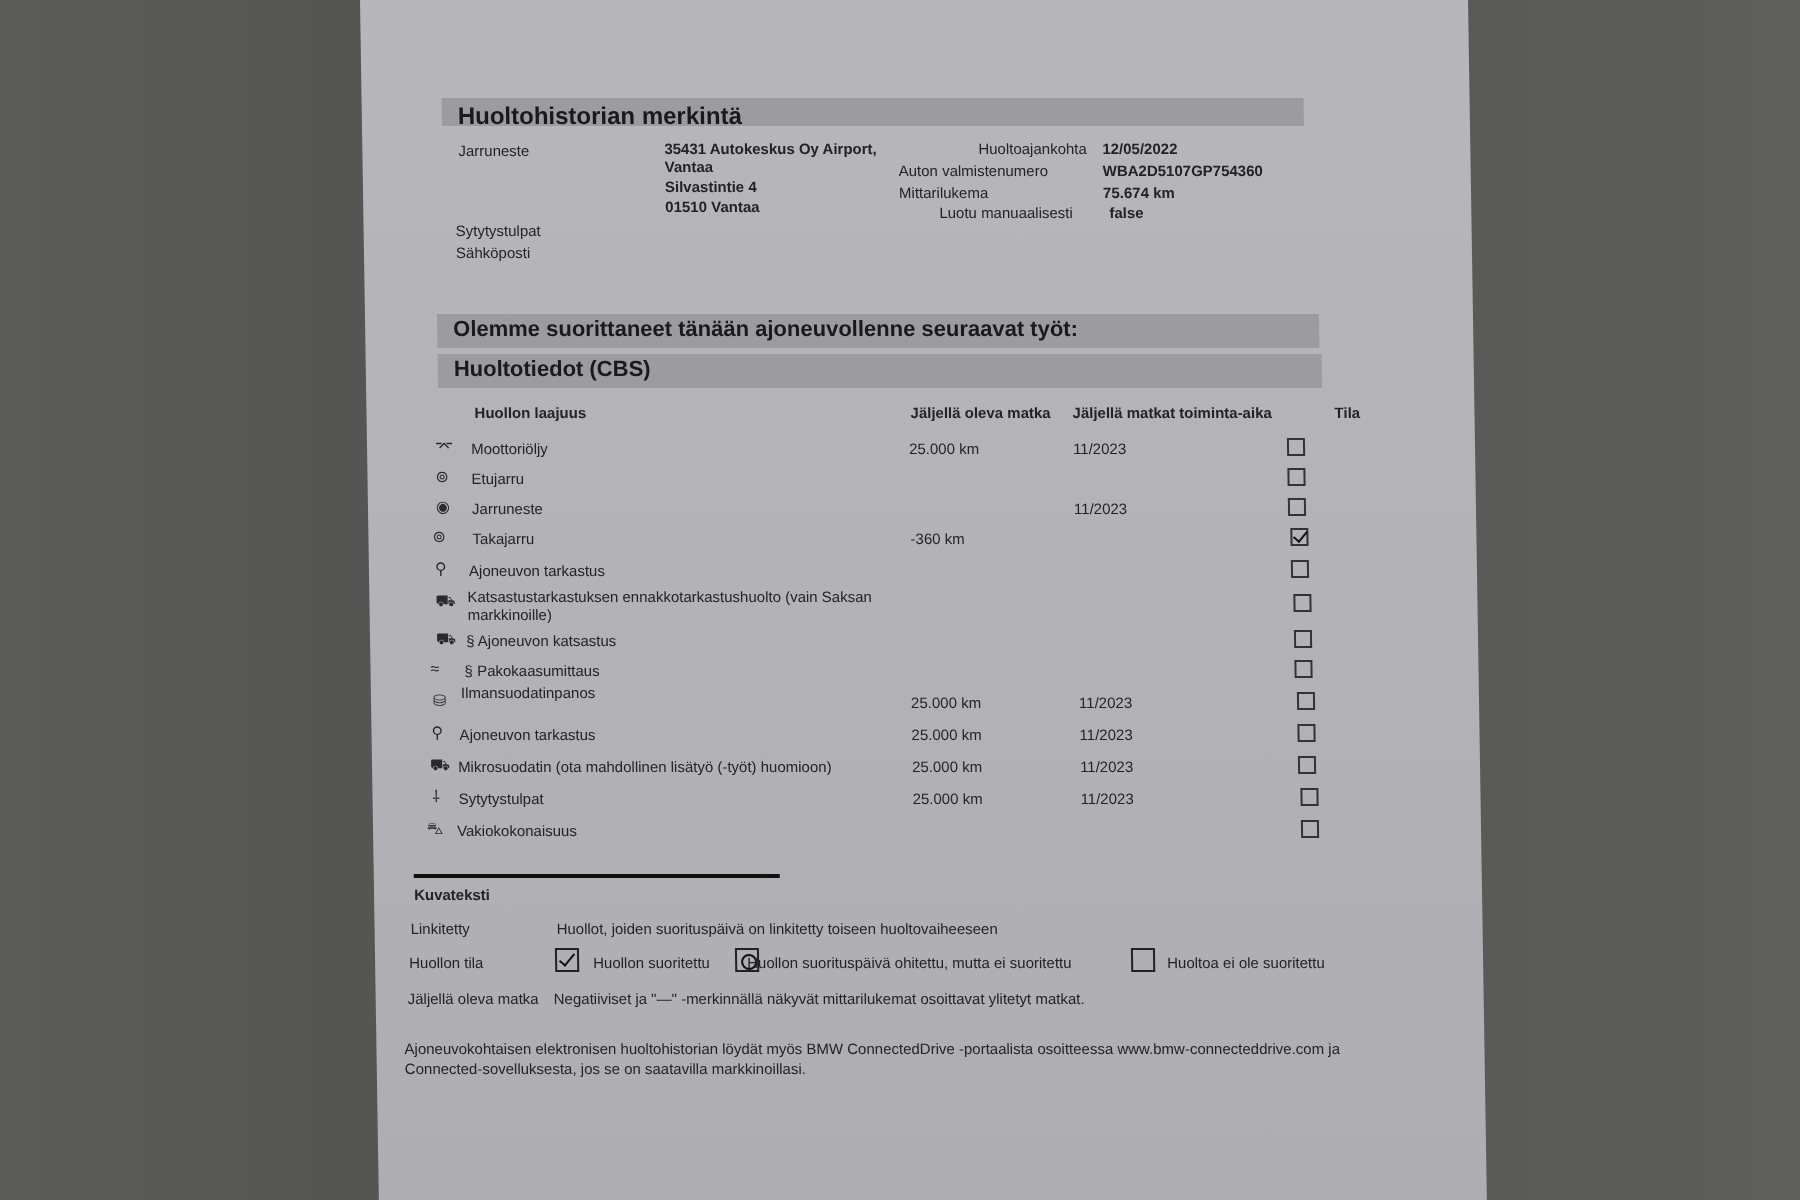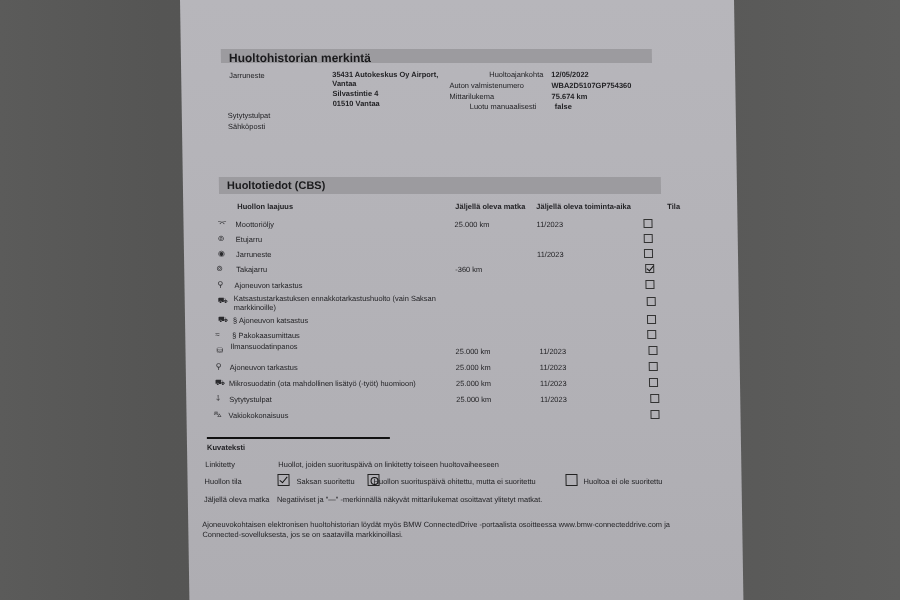--- a/index.html
+++ b/index.html
@@ -58,25 +58,26 @@
 
   <div class="t" style="left:284px; top:70px;margin-left:24px;">Huoltoajankohta</div>
   <div class="t b" style="left:370px; top:70px;">12/05/2022</div>
   <div class="t" style="left:268px; top:81px;">Auton valmistenumero</div>
   <div class="t b" style="left:370px; top:81px;">WBA2D5107GP754360</div>
   <div class="t" style="left:268px; top:92px;">Mittarilukema</div>
   <div class="t b" style="left:370px; top:92px;">75.674 km</div>
   <div class="t" style="left:268px; top:102px;padding-left:20px;">Luotu manuaalisesti</div>
   <div class="t b" style="left:360px; top:102px;padding-left:13px;">false</div>
 
+  <div class="bar" style="left:36px; top:157px; width:441px; height:17px; font-size:11px; line-height:17px;">Olemme suorittaneet tänään ajoneuvollenne seuraavat työt:</div>
   <div class="bar" style="left:36px; top:177px; width:442px; height:17px; font-size:11px; line-height:17px;">Huoltotiedot (CBS)</div>
 
   <div class="t b" style="left:54px; top:202px;">Huollon laajuus</div>
   <div class="t b" style="left:272px; top:202px;">Jäljellä oleva matka</div>
-  <div class="t b" style="left:353px; top:202px;">Jäljellä oleva toiminta-aika</div>
+  <div class="t b" style="left:353px; top:202px;">Jäljellä matkat toiminta-aika</div>
   <div class="t b" style="left:457px; top:202px;margin-left:27px;">Tila</div>
 
   <div>
     <div>
       <span class="ico" style="left:34px; top:219px;">⌤</span>
       <div class="t" style="left:52px; top:220px;">Moottoriöljy</div>
       <div class="t" style="left:271px; top:220px;">25.000 km</div>
       <div class="t" style="left:353px; top:220px;">11/2023</div>
       <div class="chk" style="left:460px; top:219px;"></div>
     </div>
@@ -153,21 +154,21 @@
     </div>
   </div>
 
   <div class="rule" style="left:20px; top:437px; width:183px;"></div>
   <div class="t b" style="left:20px; top:443px;">Kuvateksti</div>
   <div class="t" style="left:18px; top:460px;">Linkitetty</div>
   <div class="t" style="left:91px; top:460px;">Huollot, joiden suorituspäivä on linkitetty toiseen huoltovaiheeseen</div>
 
   <div class="t" style="left:17px; top:477px;">Huollon tila</div>
   <div class="legbox on" style="left:90px; top:474px;"></div>
-  <div class="t" style="left:109px; top:477px;">Saksan suoritettu</div>
+  <div class="t" style="left:109px; top:477px;">Huollon suoritettu</div>
   <div class="legbox circ" style="left:180px; top:474px;"></div>
   <div class="t" style="left:186px; top:477px;text-align:center;">Huollon suorituspäivä ohitettu, mutta ei suoritettu</div>
   <div class="legbox" style="left:378px; top:474px;"></div>
   <div class="t" style="left:396px; top:477px;">Huoltoa ei ole suoritettu</div>
 
   <div class="t" style="left:16px; top:495px;">Jäljellä oleva matka</div>
   <div class="t" style="left:89px; top:495px;">Negatiiviset ja "—" -merkinnällä näkyvät mittarilukemat osoittavat ylitetyt matkat.</div>
 
   <div class="t" style="left:14px; top:520px;">Ajoneuvokohtaisen elektronisen huoltohistorian löydät myös BMW ConnectedDrive -portaalista osoitteessa www.bmw-connecteddrive.com ja</div>
   <div class="t" style="left:14px; top:530px;">Connected-sovelluksesta, jos se on saatavilla markkinoillasi.</div>

